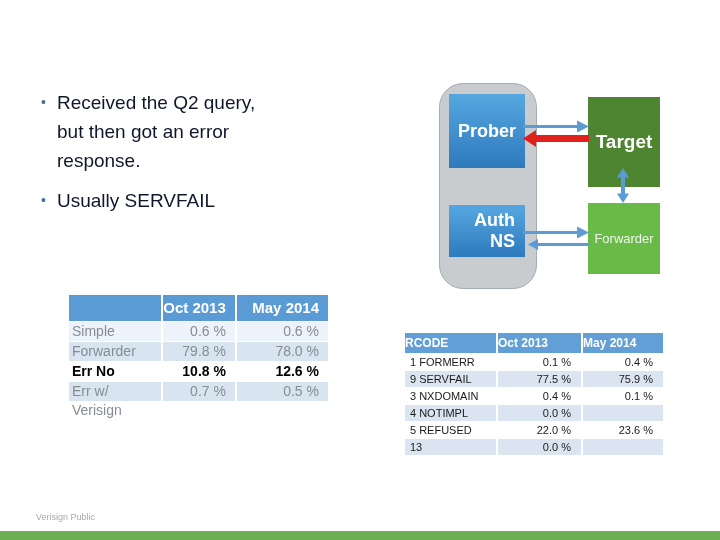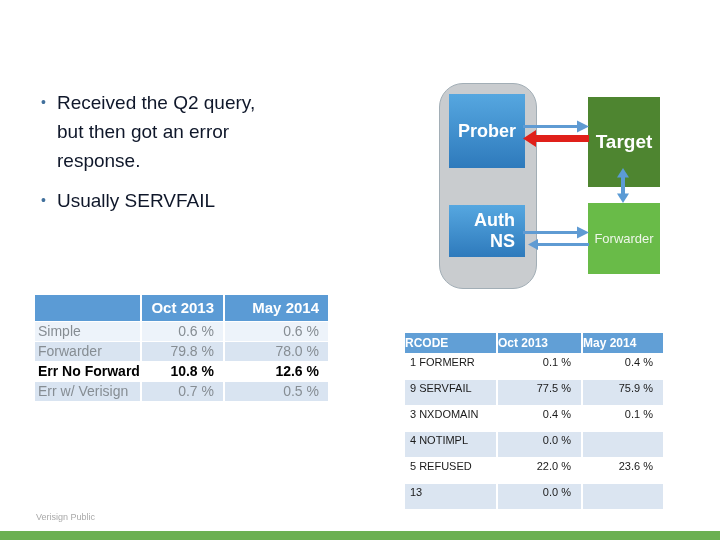--- a/index.html
+++ b/index.html
@@ -45,21 +45,21 @@
   .a-aright { left:523px; top:226px; }
   .a-fleft  { left:528px; top:239px; }
 
   
   .ctable { position:absolute; left:35px; top:295px; width:293px; }
   .ctable .hrow { display:flex; height:26px; margin-bottom:1px; }
   .ctable .hrow span {
     background:#5b9bd5; color:#ffffff; font-weight:bold; font-size:15px; line-height:26px;
     box-sizing:border-box; display:block;
   }
-  .ctable .c1 { width:105px; margin-right:2px; }
+  .ctable .c1 { width:105px; margin-right:2px;margin-left:34px; }
   .ctable .c2 { width:81px;  margin-right:2px; }
   .ctable .c3 { width:103px; }
   .ctable .hrow .c2, .ctable .hrow .c3 { text-align:right; padding-right:9px; }
   .ctable .crow { display:flex; height:19px; line-height:19px; margin-bottom:1px; font-size:14px; color:#868d93; }
   .ctable .crow span { display:block; box-sizing:border-box; }
   .ctable .crow .c1 { padding-left:3px; }
   .ctable .crow .c2, .ctable .crow .c3 { text-align:right; padding-right:9px; }
   .ctable .crow:nth-child(odd)  span { background:#d9e4f1; }
   .ctable .crow:nth-child(2)    span { background:#edf3fa; }
   .ctable .crow:nth-child(4)    span { background:#ffffff; color:#000000; font-weight:bold; }
@@ -67,21 +67,21 @@
   
   .rtable { position:absolute; left:405px; top:333px; width:258px; }
   .rtable .hrow { display:flex; height:20px; margin-bottom:1px; }
   .rtable .hrow span {
     background:#619fd6; color:#ffffff; font-weight:bold; font-size:12px; line-height:20px;
     box-sizing:border-box; display:block; 
   }
   .rtable .c1 { width:91px; margin-right:2px; }
   .rtable .c2 { width:83px; margin-right:2px; }
   .rtable .c3 { width:80px; }
-  .rtable .rrow { display:flex; height:25px; line-height:16px; margin-bottom:1px; font-size:11px; color:#1a1a1a; }
+  .rtable .rrow { display:flex; height:16px; line-height:16px; margin-bottom:1px; font-size:11px; color:#1a1a1a; }
   .rtable .rrow span { display:block; box-sizing:border-box; }
   .rtable .rrow .c1 { padding-left:5px; }
   .rtable .rrow .c2, .rtable .rrow .c3 { text-align:right; padding-right:10px; }
   .rtable .rrow:nth-child(odd) span { background:#dbe5f1; }
   .rtable .rrow:nth-child(even) span { background:#ffffff; }
 
   .footer-text { position:absolute; left:36px; top:512px; font-size:9px; color:#a9a9a9; }
   .bottom-bar { position:absolute; left:0; bottom:0; width:720px; height:9px; background:#6cb052; }
 </style>
 </head>

